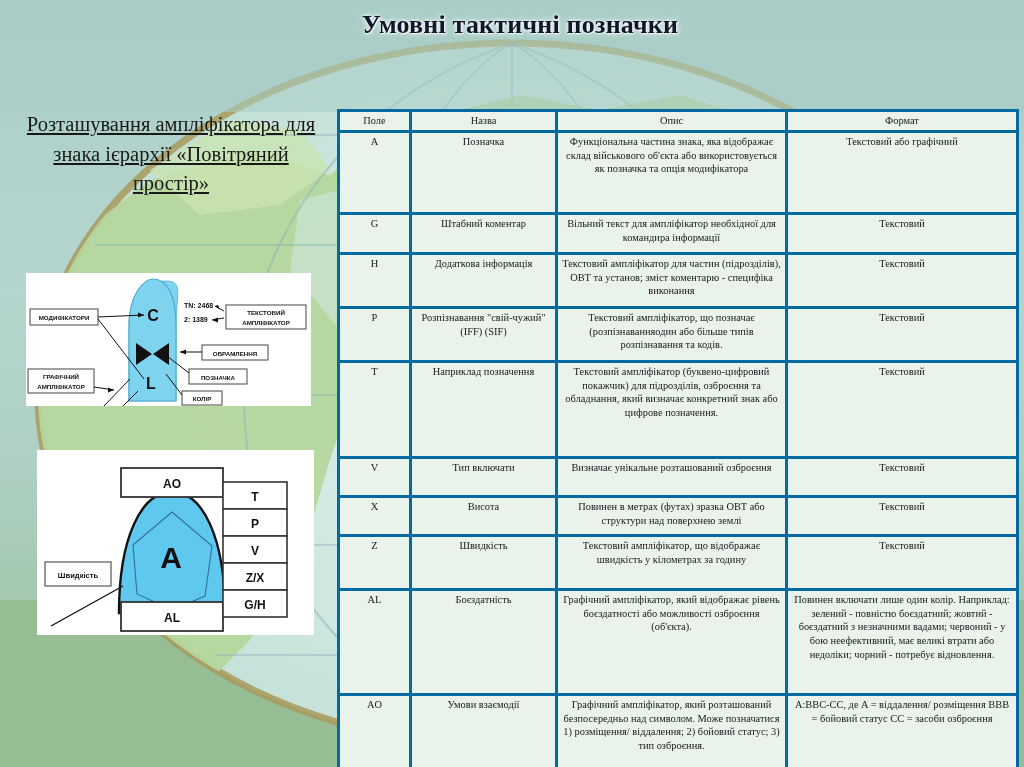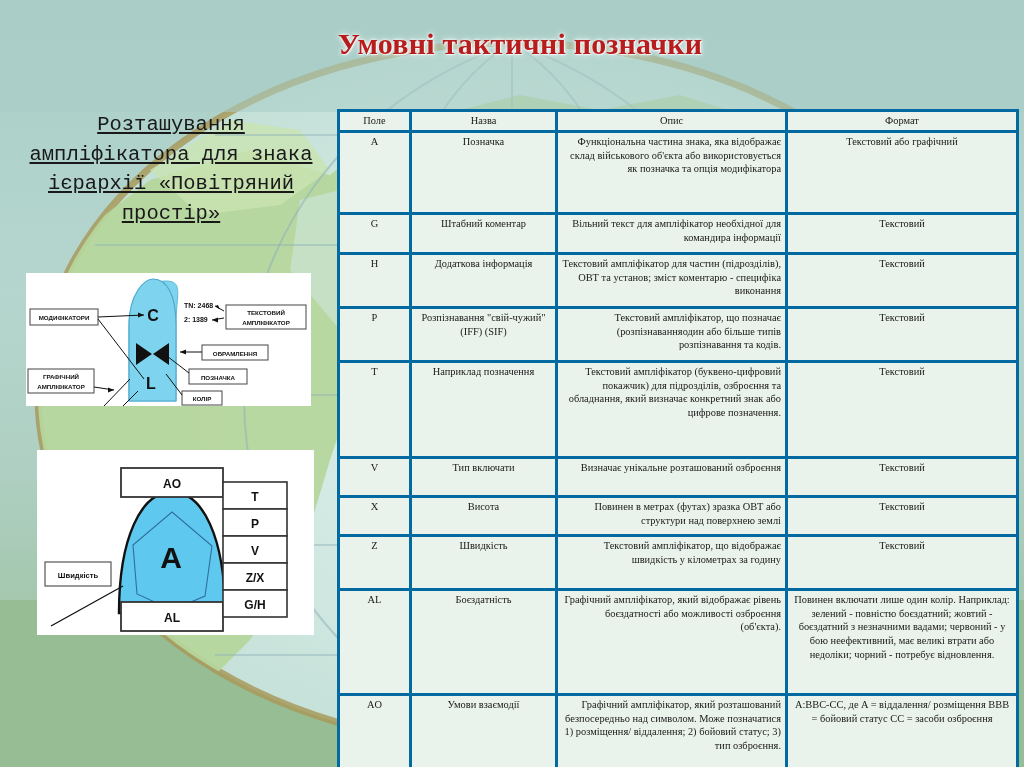--- a/index.html
+++ b/index.html
@@ -29,44 +29,44 @@
     inset: 0;
     width: 1024px;
     height: 767px;
     display: block;
   }
 
   
   #title {
     position: absolute;
     left: 300px;
-    top: 24px;
+    top: 8px;
     width: 440px;
     text-align: center;
     font-family: "Liberation Serif", serif;
-    font-size: 30px;
+    font-size: 26px;
     font-weight: bold;
     line-height: 1.32;
-    color: #b91c1c;
+    color: #0f172a;
     text-shadow:
        0 0 3px #ffffff,
        0 0 6px #ffffff,
        1px 1px 0 #dfe8ee;
     z-index: 6;
     letter-spacing: .2px;
   }
 
   
   #left-heading {
     position: absolute;
     left: 26px;
     top: 110px;
     width: 290px;
     text-align: center;
-    font-family: Liberation Mono, monospace;
+    font-family: Liberation Serif, serif;
     font-size: 20.5px;
     line-height: 1.44;
     color: #191919;
     z-index: 6;
   }
   #left-heading span {
     text-decoration: underline;
     text-underline-offset: 2px;
   }
 
@@ -122,21 +122,21 @@
   }
   table.spec thead th {
     text-align: center;
     vertical-align: middle;
     height: 15px;
     padding: 1px 3px 2px 3px;
     font-weight: normal;
   }
   td.field   { text-align: center; }
   td.name    { text-align: center; }
-  td.desc    { text-align: right; }
+  td.desc    { text-align: center; }
   td.format  { text-align: center; }
 
   
   tr.r-a    td { height: 74px; }
   tr.r-g    td { height: 32px; }
   tr.r-h    td { height: 46px; }
   tr.r-p    td { height: 46px; }
   tr.r-t    td { height: 88px; }
   tr.r-v    td { height: 31px; }
   tr.r-x    td { height: 31px; }

